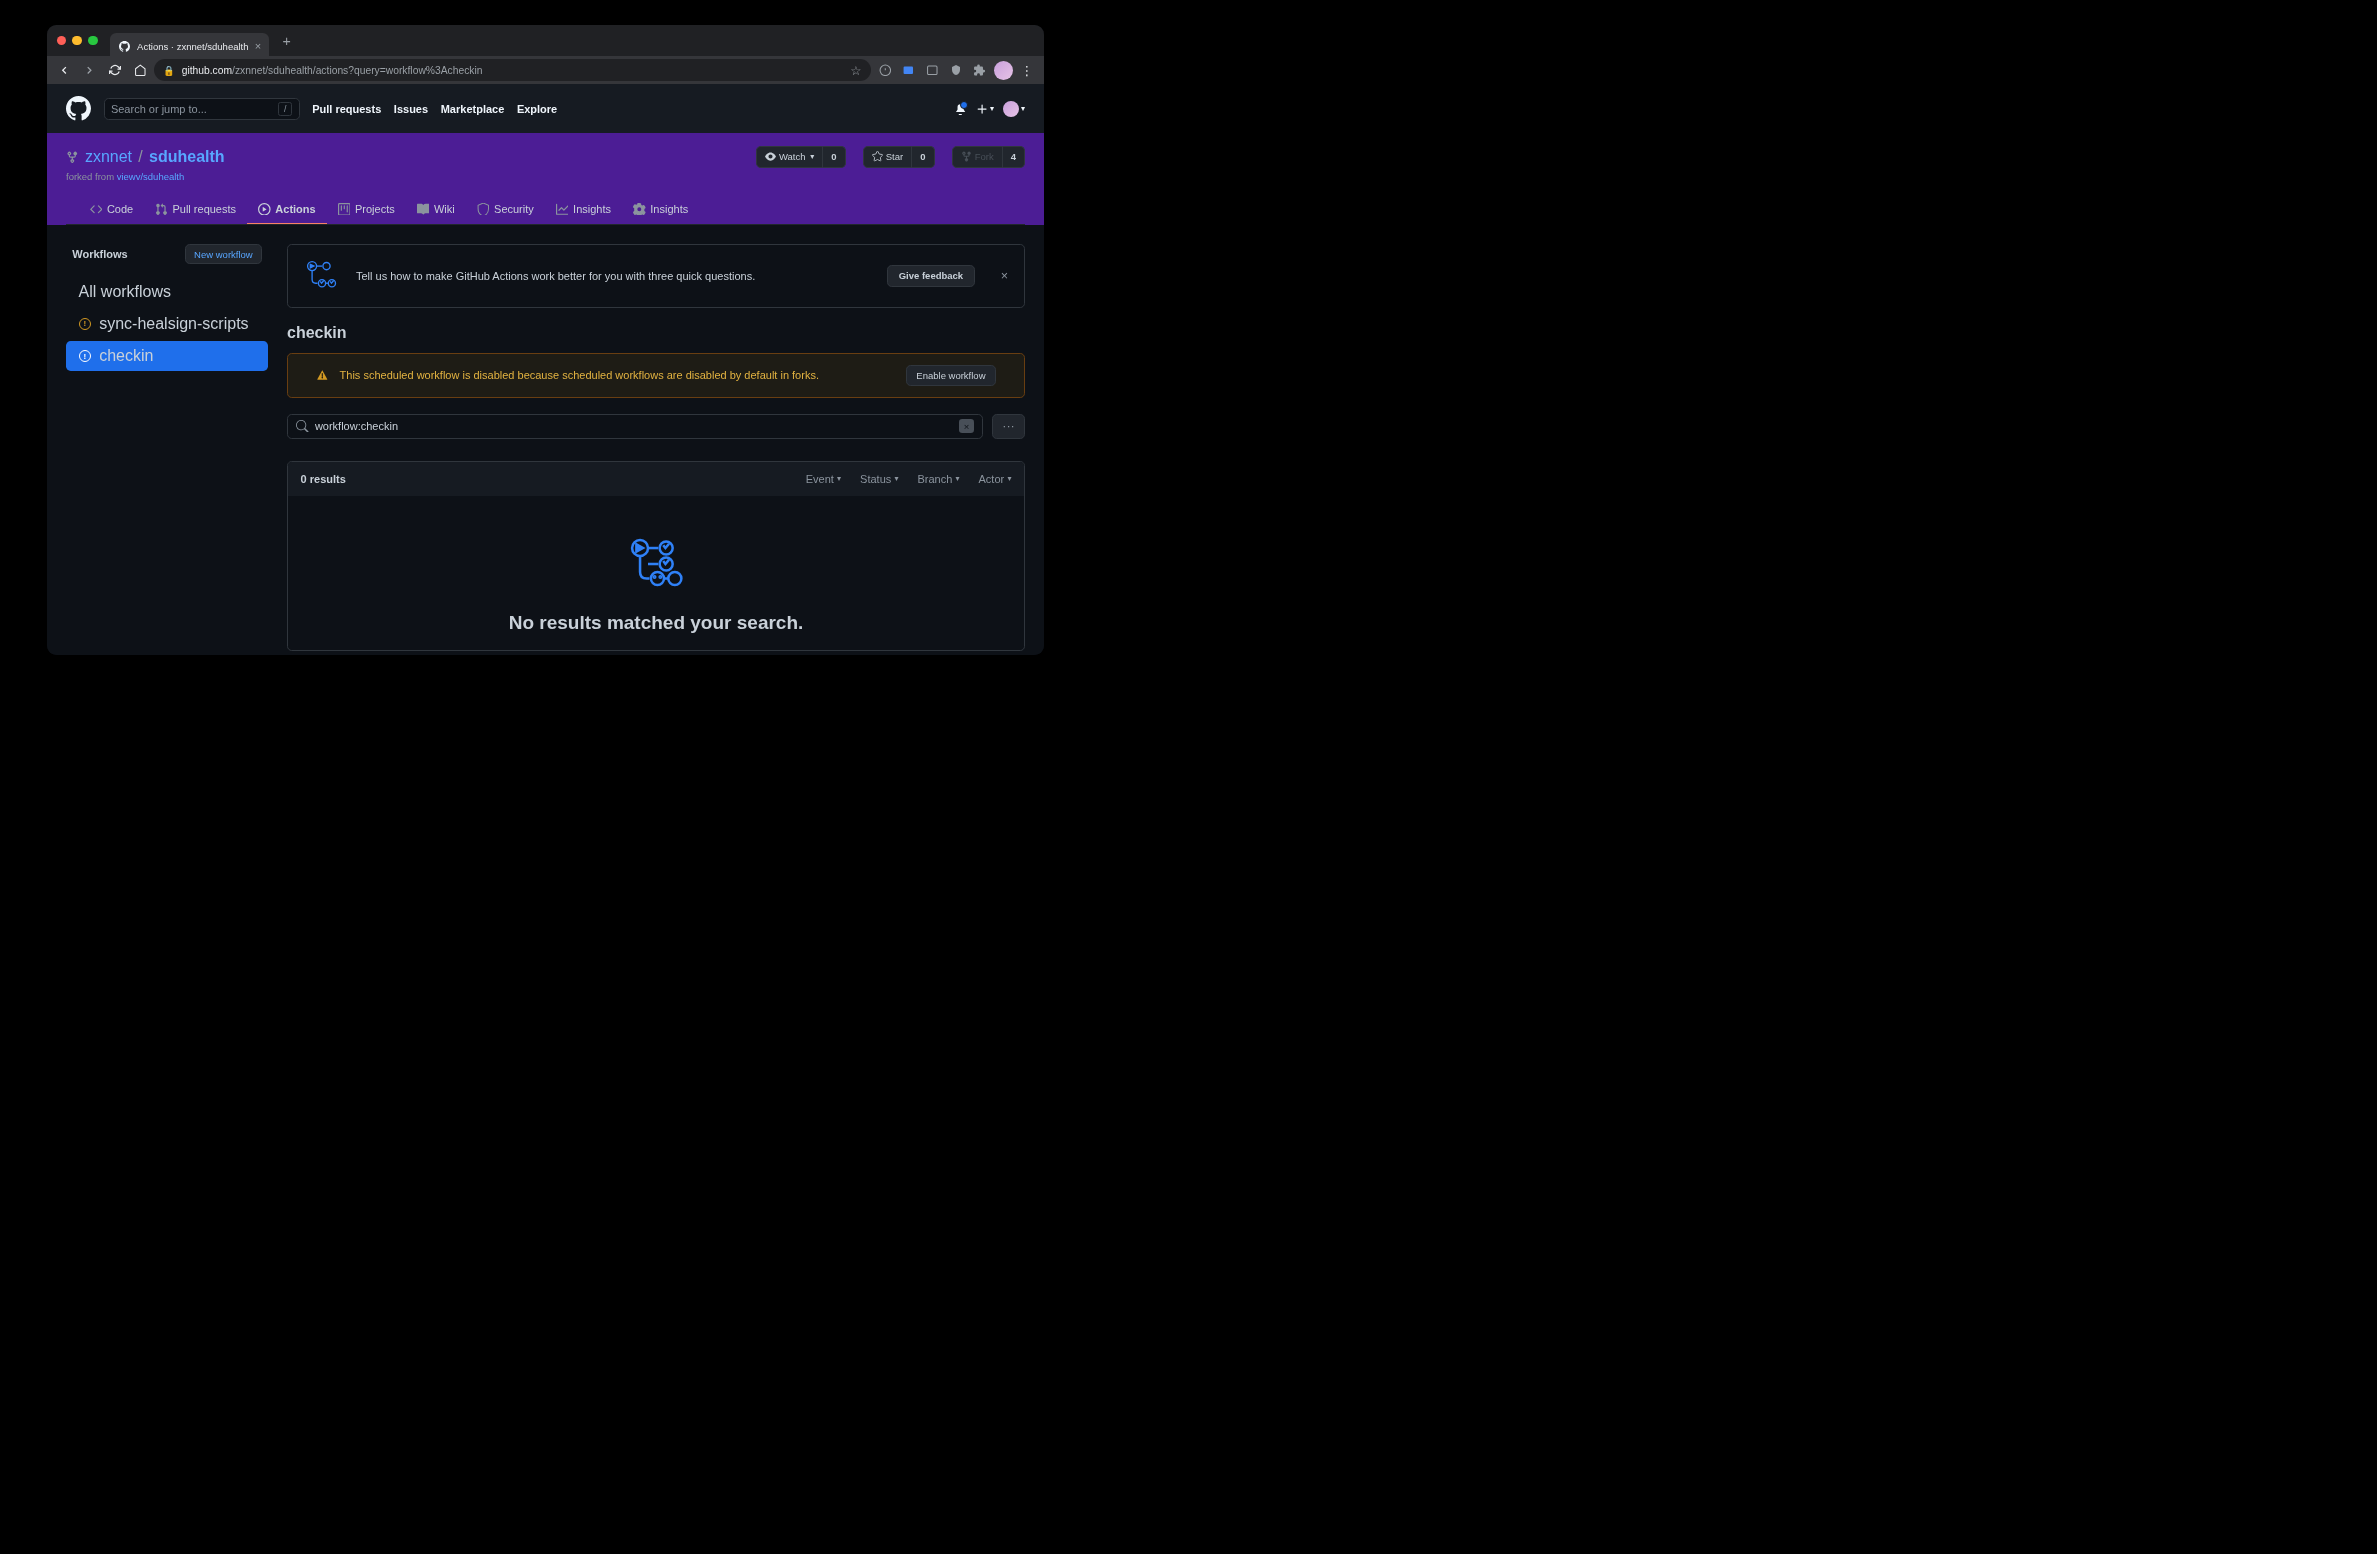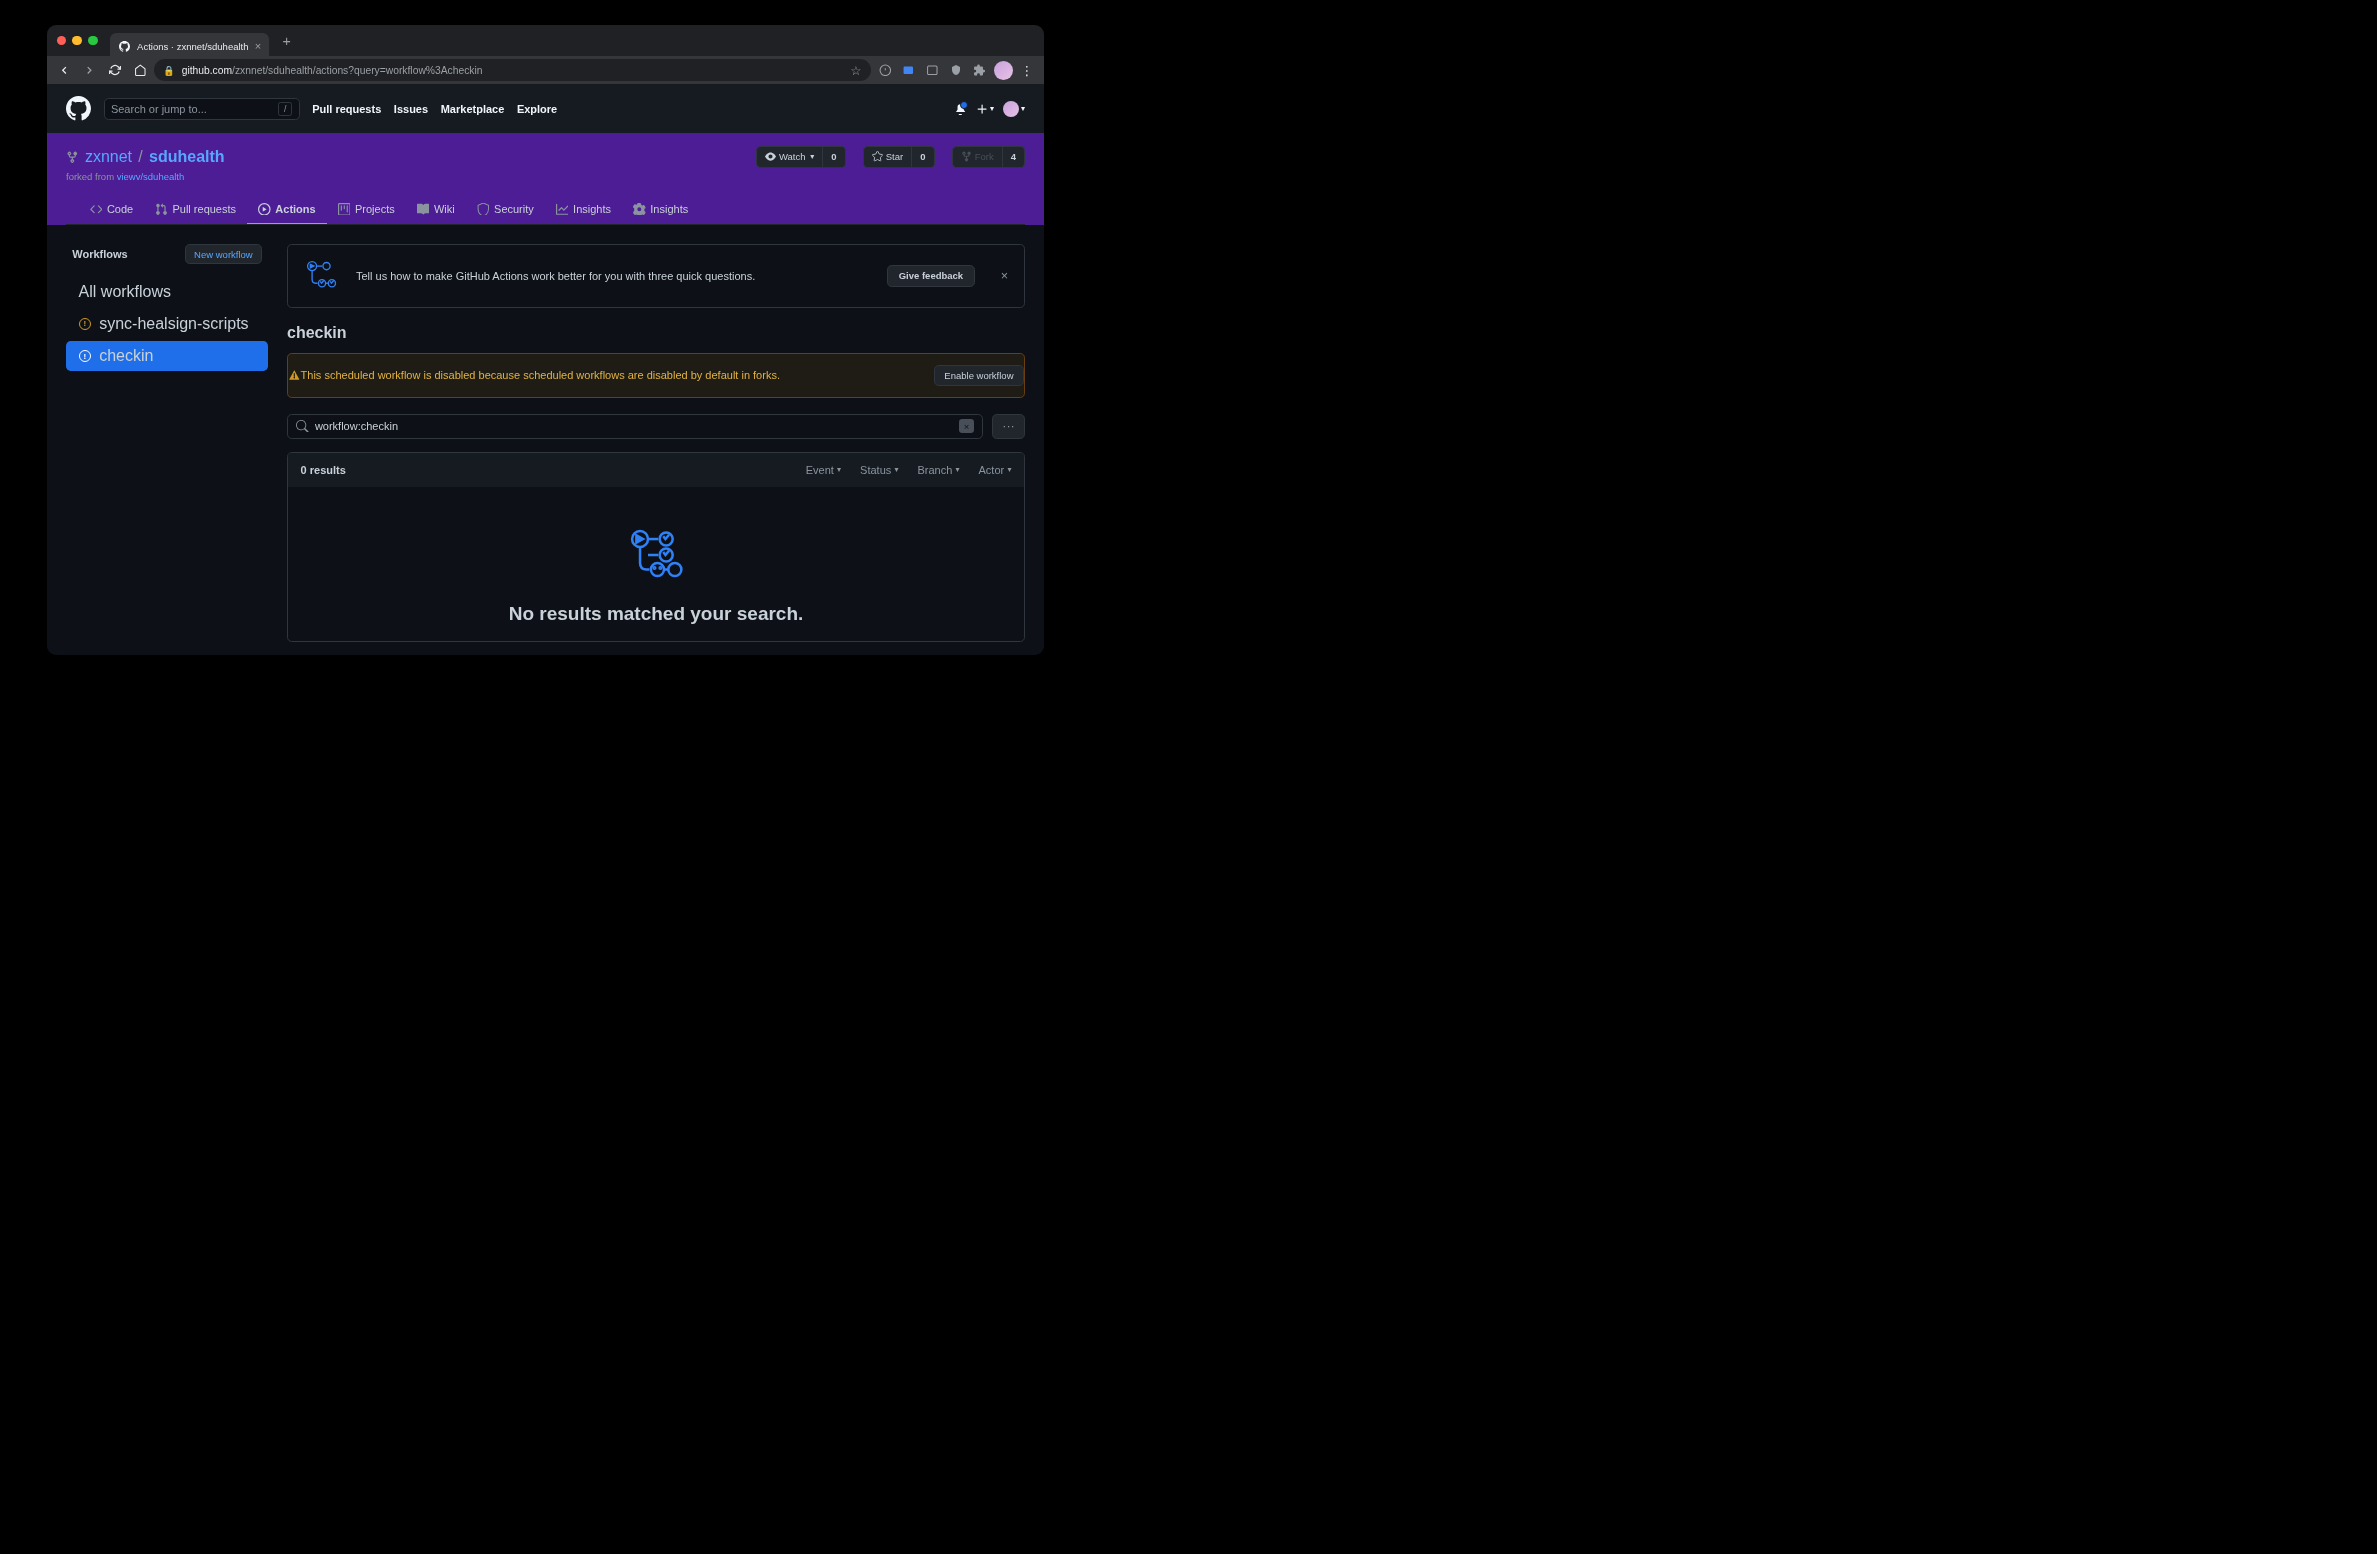--- a/index.html
+++ b/index.html
@@ -88,27 +88,27 @@
 .feedback-banner { border: 0.8px solid #30363d; border-radius: 4.7px; padding: 12.6px 16px; display: flex; align-items: center; gap: 16px; margin-bottom: 16px; }
 .fb-icon { flex-shrink: 0; }
 .fb-text { color: #c9d1d9; font-size: 11px; flex: 1; }
 .fb-btn { background: #21262d; border: 0.8px solid #30363d; color: #c9d1d9; font-size: 9.5px; font-weight: 600; padding: 4.7px 11px; border-radius: 4.7px; }
 .fb-close { color: #8b949e; font-size: 12.6px; margin-left: 9.5px; }
 
 
 .page-title { color: #c9d1d9; font-size: 16px; font-weight: 600; margin-bottom: 11px; }
 
 
-.warn-banner { border: 0.8px solid #693e11; background: rgba(187,128,9,0.1); border-radius: 4.7px; padding: 11px 0; display: flex; align-items: center; margin-bottom: 16px; }
+.warn-banner { border: 0.8px solid #693e11; background: rgba(187,128,9,0.1); border-radius: 4.7px; padding: 11px 28px; display: flex; align-items: center; gap: 11px; margin-bottom: 16px; }
 .warn-icon { color: #d29922; flex-shrink: 0; }
 .warn-text { color: #e3b341; font-size: 11px; flex: 1; }
 .warn-btn { background: #21262d; border: 0.8px solid #30363d; color: #c9d1d9; font-size: 9.5px; font-weight: 500; padding: 4px 9.5px; border-radius: 4.7px; }
 
 
-.filter-row { display: flex; gap: 9.5px; margin-bottom: 13px; }
+.filter-row { display: flex; gap: 9.5px; margin-bottom: 22px; }
 .filter-input { flex: 1; background: #0d1117; border: 0.8px solid #30363d; border-radius: 4.7px; height: 25px; display: flex; align-items: center; padding: 0 8px; gap: 6.3px; }
 .filter-input input { background: transparent; border: none; color: #c9d1d9; font-size: 11px; flex: 1; outline: none; }
 .filter-clear { width: 14.2px; height: 14.2px; background: #484f58; border-radius: 3.2px; display: flex; align-items: center; justify-content: center; color: #0d1117; font-size: 9.5px; }
 .filter-more { background: #21262d; border: 0.8px solid #30363d; border-radius: 4.7px; width: 33px; display: flex; align-items: center; justify-content: center; color: #8b949e; }
 
 
 .results-box { border: 0.8px solid #30363d; border-radius: 4.7px; overflow: hidden; }
 .results-header { background: #161b22; padding: 11px 12.6px; display: flex; align-items: center; }
 .results-count { color: #c9d1d9; font-size: 11px; font-weight: 600; }
 .results-filters { margin-left: auto; display: flex; gap: 19px; }

